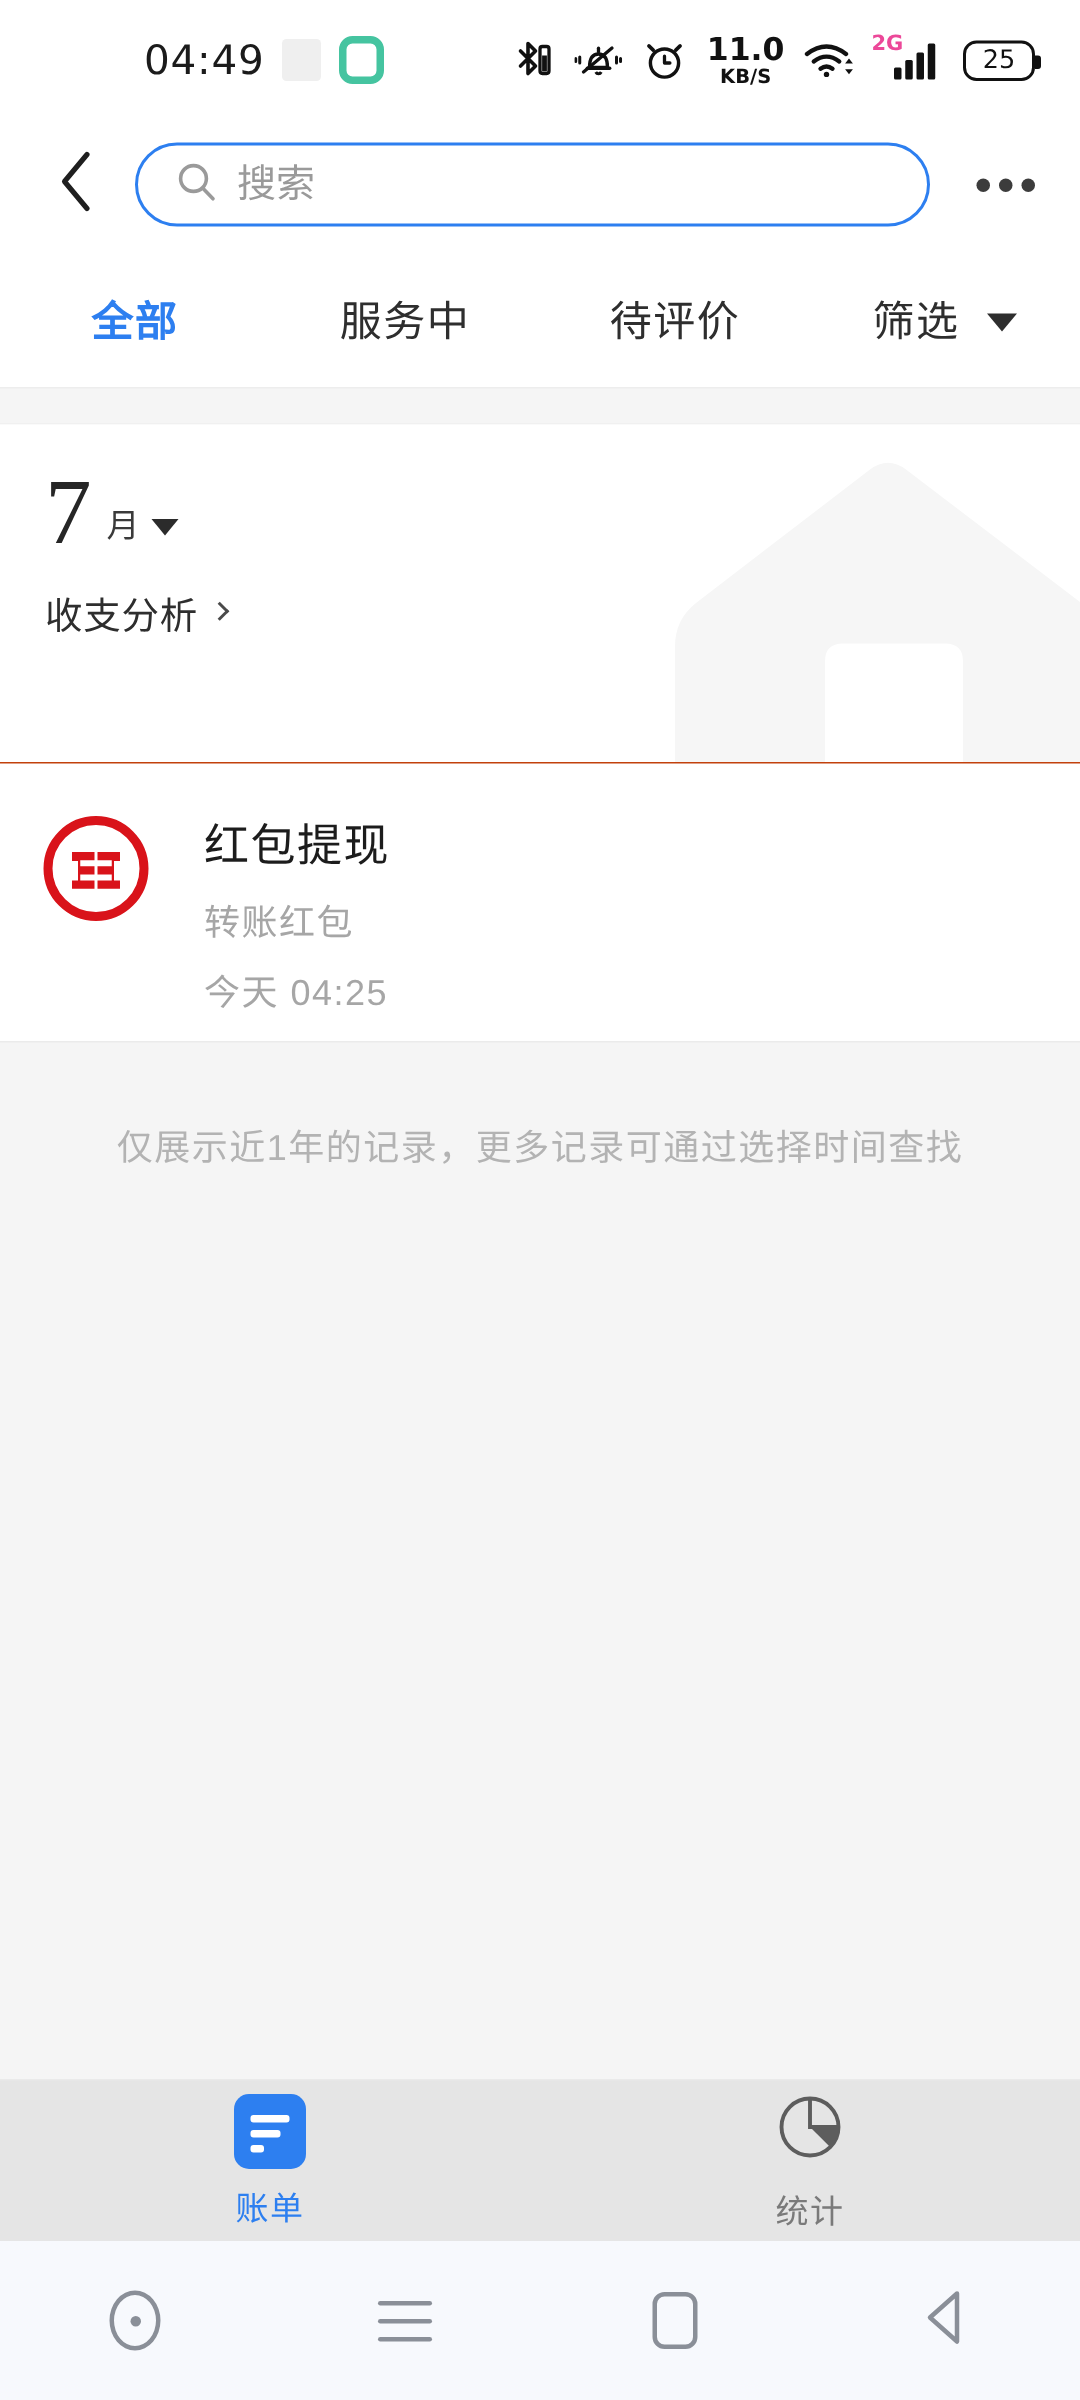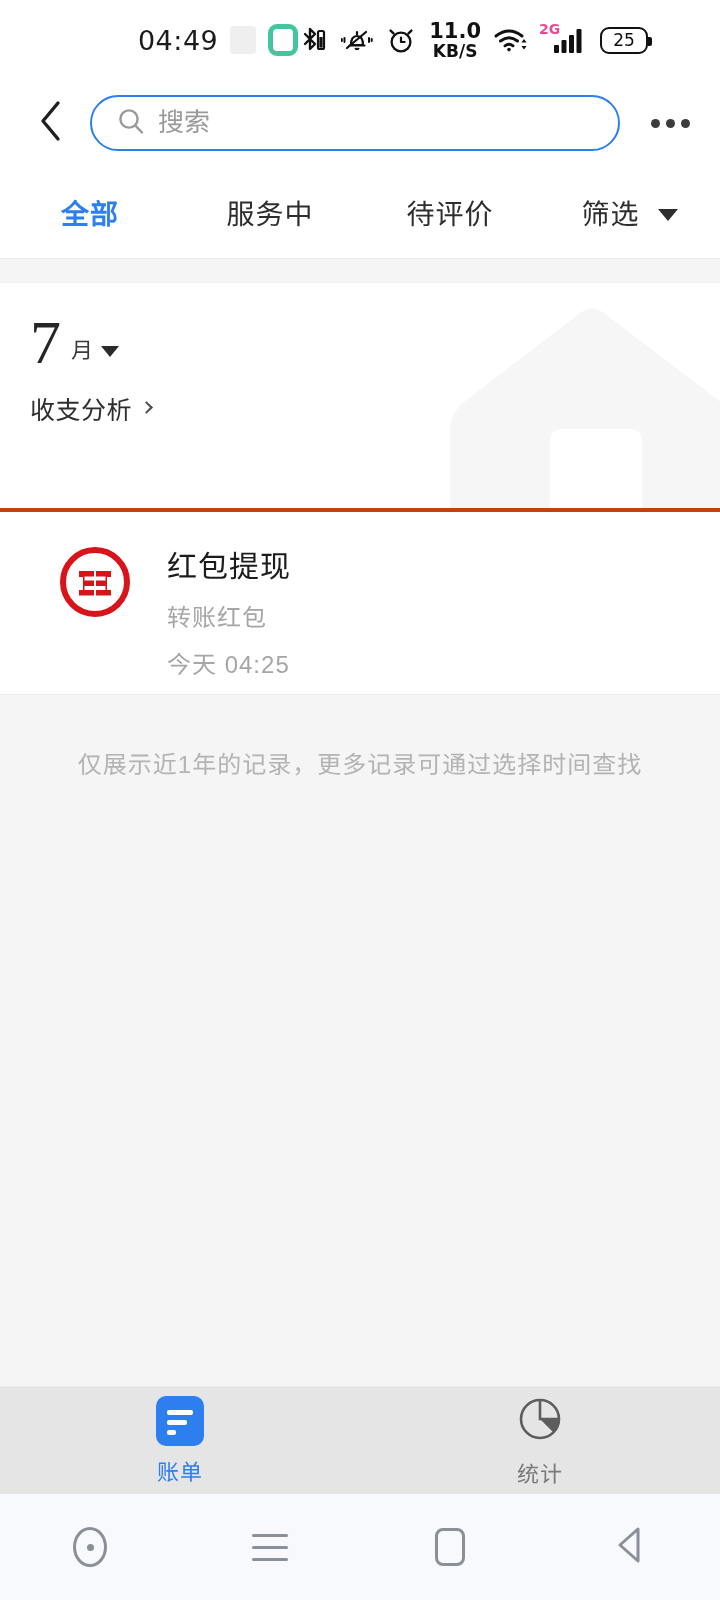--- a/index.html
+++ b/index.html
@@ -16,36 +16,36 @@
     background: #ffffff;
     display: flex; flex-direction: column;
   }
 
   
   .statusbar {
     height: 80px;
     flex: 0 0 80px;
     display: flex;
     align-items: center;
-    justify-content: center;
+    justify-content: space-between;
     padding: 0 24px 0 0;
     background: #ffffff;
   }
   .sb-left { display: flex; align-items: center; gap: 12px; padding-left: 96px; }
   .sb-clock { font-size: 27px; color: #1b1b1b; letter-spacing: .5px; font-family: "DejaVu Sans", sans-serif; }
   .sb-chip { width: 26px; height: 28px; background: #efefef; border-radius: 3px; }
   .sb-appicon {
     width: 30px; height: 32px; border-radius: 9px;
     border: 5px solid #45c4a0; background: #ffffff;
   }
   .sb-right { display: flex; align-items: center; gap: 13px; padding-right: 6px; }
   .sb-right svg { display: block; }
   .sb-speed { display: flex; flex-direction: column; align-items: center; line-height: 1; }
   .sb-speed .v { font-size: 21px; font-weight: bold; color: #111; font-family: "DejaVu Sans", sans-serif; }
-  .sb-speed .u { font-size: 17px; font-weight: bold; color: #111; margin-top: 1px; font-family: "DejaVu Sans", sans-serif; }
+  .sb-speed .u { font-size: 13px; font-weight: bold; color: #111; margin-top: 1px; font-family: "DejaVu Sans", sans-serif; }
   .sb-2g { position: relative; display: flex; align-items: flex-end; }
   .sb-2g .lbl { font-size: 14px; font-weight: bold; color: #ec4899; position: absolute; top: -4px; left: -2px; font-family: "DejaVu Sans", sans-serif; }
   .sb-batt {
     position: relative; width: 48px; height: 27px;
     border: 2.5px solid #111; border-radius: 9px;
     display: flex; align-items: center; justify-content: center;
   }
   .sb-batt .lvl { font-size: 17px; color: #111; font-family: "DejaVu Sans", sans-serif; }
   .sb-batt::after {
     content: ""; position: absolute; right: -6px; top: 8px;
@@ -133,21 +133,21 @@
     margin-top: 22px; font-size: 25px; color: #2e2e2e;
     display: inline-flex; align-items: center; cursor: pointer; letter-spacing: .5px;
   }
   .analysis .arrow {
     margin-left: 10px; width: 9px; height: 9px;
     border-top: 2px solid #4a4a4a; border-right: 2px solid #4a4a4a;
     transform: rotate(45deg);
   }
 
   
-  .list { background: #ffffff; border-top: 4px solid #c2410c; flex: 0 0 186px; padding-left: 31px; }
+  .list { background: #ffffff; border-top: 1px solid #c2410c; flex: 0 0 186px; }
   .txn {
     display: flex; align-items: flex-start;
     padding: 30px 26px 0 26px; cursor: pointer;
   }
   .txn-logo { flex: 0 0 76px; height: 76px; margin-top: 2px; }
   .txn-mid { flex: 1; padding-left: 34px; }
   .txn-title { font-size: 30px; color: #1c1c1c; letter-spacing: 1px; }
   .txn-sub { font-size: 24px; color: #a6a6a6; margin-top: 12px; letter-spacing: 1px; }
   .txn-time { font-size: 24px; color: #a6a6a6; margin-top: 12px; letter-spacing: 1px; }
   .txn-amount {

